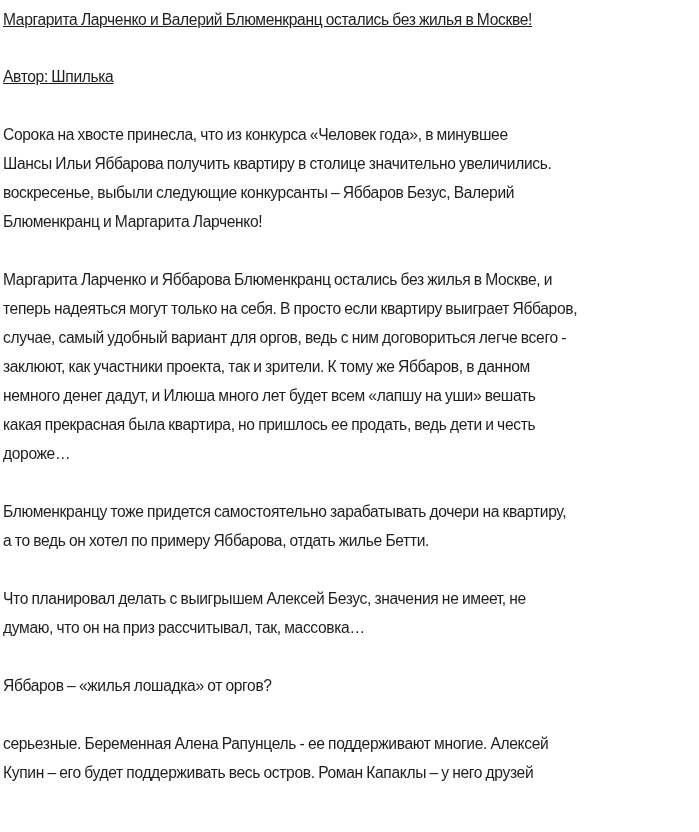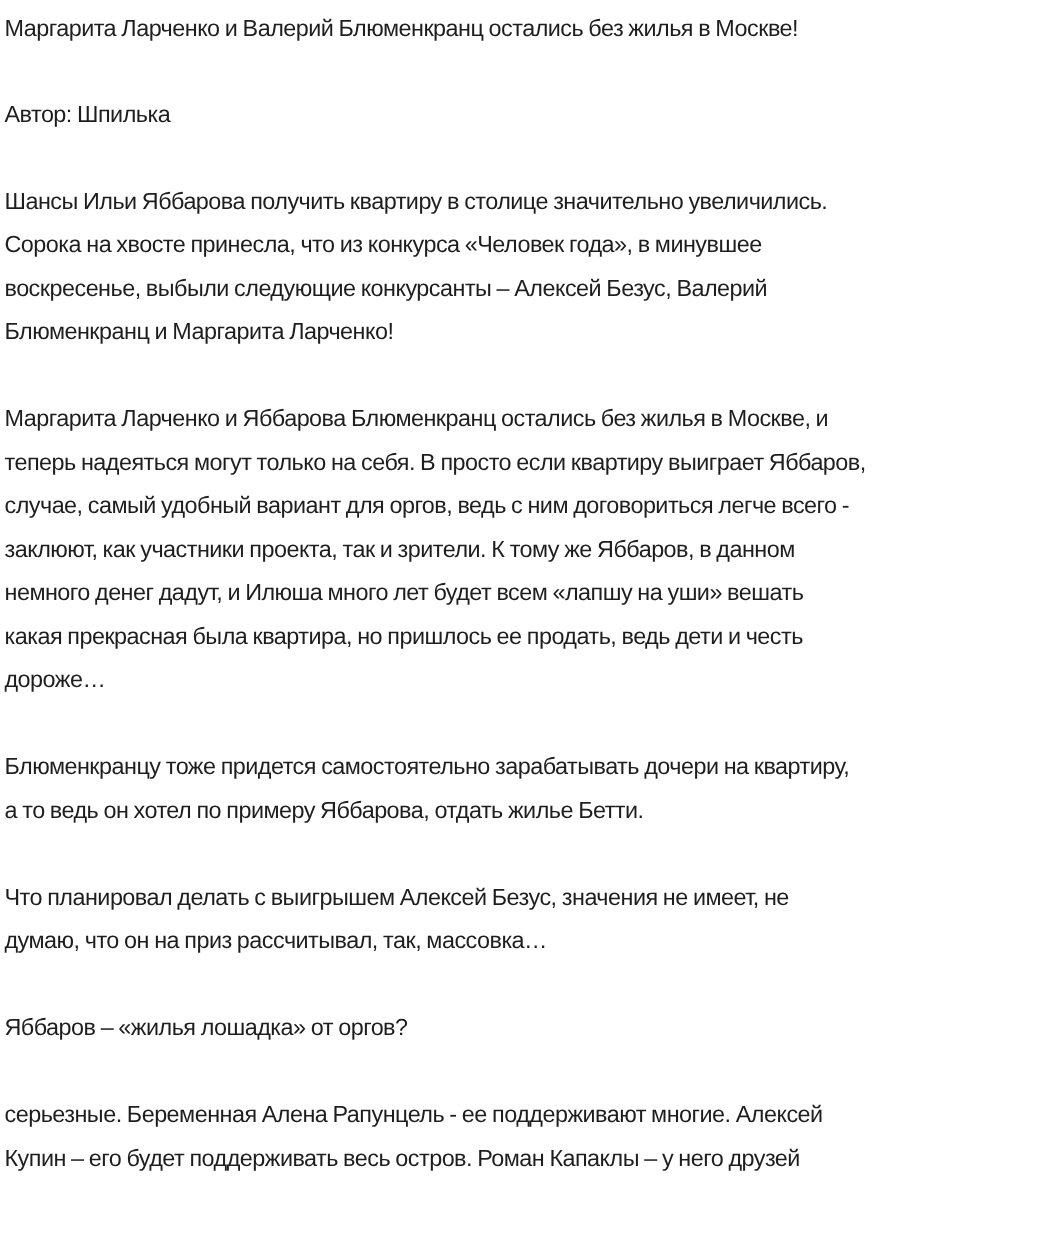--- a/index.html
+++ b/index.html
@@ -24,35 +24,36 @@
       white-space: nowrap;
       height: 29px;
       line-height: 29px;
     }
     .gap {
       height: 29px;
     }
     .title, .author {
       height: 28px;
       line-height: 28px;
+      text-decoration: underline;
     }
   </style>
 </head>
 <body>
 
 <div class="article">
   <div class="title">Маргарита Ларченко и Валерий Блюменкранц остались без жилья в Москве!</div>
   <div class="gap"></div>
   <div class="author">Автор: Шпилька</div>
   <div class="gap"></div>
 
   <div>
+    <div class="line">Сорока на хвосте принесла, что из конкурса «Человек года», в минувшее</div>
     <div class="line">Шансы Ильи Яббарова получить квартиру в столице значительно увеличились.</div>
-    <div class="line">Сорока на хвосте принесла, что из конкурса «Человек года», в минувшее</div>
-    <div class="line">воскресенье, выбыли следующие конкурсанты – Алексей Безус, Валерий</div>
+    <div class="line">воскресенье, выбыли следующие конкурсанты – Яббаров Безус, Валерий</div>
     <div class="line">Блюменкранц и Маргарита Ларченко!</div>
   </div>
   <div class="gap"></div>
 
   <div>
     <div class="line">Маргарита Ларченко и Яббарова Блюменкранц остались без жилья в Москве, и</div>
     <div class="line">теперь надеяться могут только на себя. В просто если квартиру выиграет Яббаров,</div>
     <div class="line">случае, самый удобный вариант для оргов, ведь с ним договориться легче всего -</div>
     <div class="line">заклюют, как участники проекта, так и зрители. К тому же Яббаров, в данном</div>
     <div class="line">немного денег дадут, и Илюша много лет будет всем «лапшу на уши» вешать</div>

